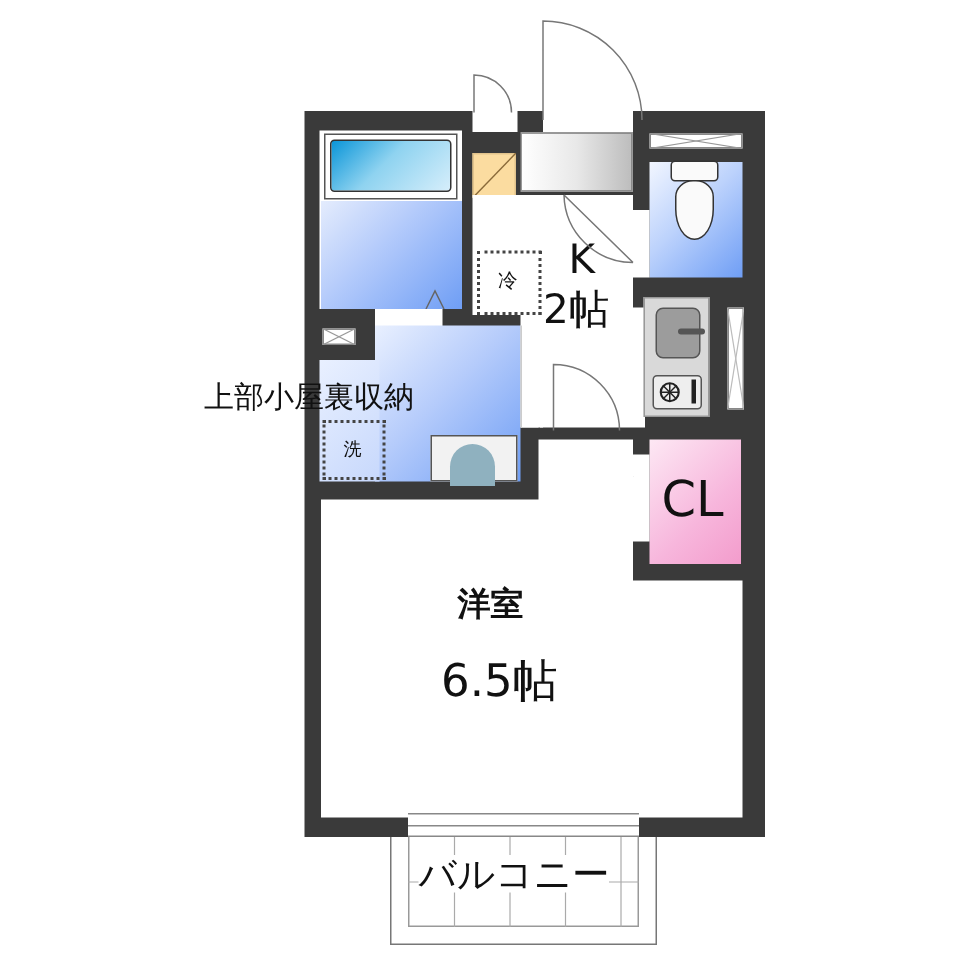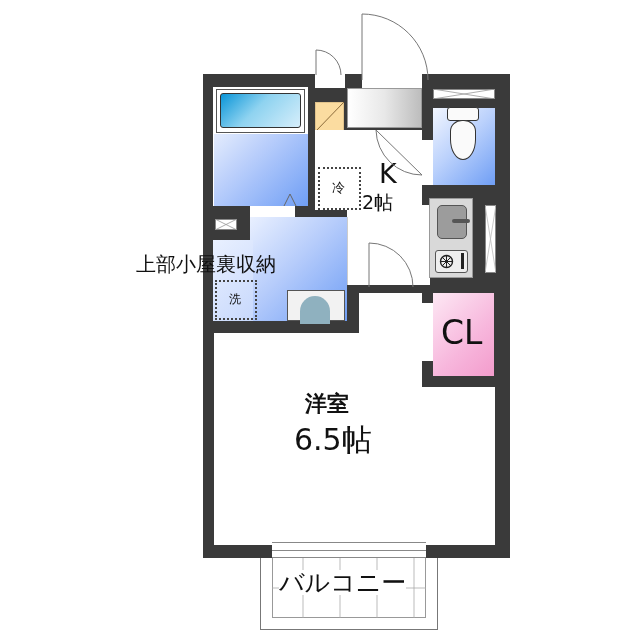--- a/index.html
+++ b/index.html
@@ -35,21 +35,21 @@
 <div class="abs" style="left:347px;top:88px;width:75px;height:40px;background:linear-gradient(90deg,#ffffff 0%,#e8e8e8 50%,#bdbdbd 100%);border:1px solid #999;"></div>
 
 <div class="abs white" style="left:315px;top:130px;width:107px;height:80px;"></div>
 <div class="abs white" style="left:360px;top:205px;width:70px;height:80px;"></div>
 <div class="abs white" style="left:347px;top:210px;width:15px;height:75px;"></div>
 
 <div class="abs dotted" style="left:318px;top:167px;width:43px;height:43px;"></div>
 <div class="abs label" style="left:332px;top:181px;font-size:13px;">冷</div>
 
 <div class="abs label" style="left:379px;top:160px;font-size:27px;">K</div>
-<div class="abs label" style="left:362px;top:193px;font-size:19px;">2帖</div>
+<div class="abs label" style="left:362px;top:193px;font-size:27px;">2帖</div>
 
 <div class="abs" style="left:433px;top:89px;width:62px;height:10px;background:#fff;border:1px solid #888;"></div>
 <svg style="left:433px;top:89px;" width="62" height="10">
     <line x1="0" y1="0" x2="62" y2="10" stroke="#999" stroke-width="0.8"></line>
     <line x1="0" y1="10" x2="62" y2="0" stroke="#999" stroke-width="0.8"></line>
   </svg>
 <div class="abs" style="left:433px;top:108px;width:62px;height:77px;background:linear-gradient(135deg,#f2f6ff 0%,#bcd2fc 45%,#6f9ef5 100%);"></div>
 <div class="abs" style="left:447px;top:107px;width:32px;height:14px;background:#fafafa;border:1px solid #333;border-radius:3px;"></div>
 <div class="abs" style="left:450px;top:120px;width:26px;height:40px;background:#fafafa;border:1px solid #333;border-radius:13px 13px 14px 14px / 12px 12px 22px 22px;"></div>
 <div class="abs white" style="left:422px;top:140px;width:11px;height:45px;"></div>
@@ -105,21 +105,21 @@
 <div class="abs label" style="left:441px;top:316px;font-size:33px;text-align:center;">CL</div>
 <div class="abs white" style="left:422px;top:303px;width:11px;height:58px;"></div>
 <svg style="left:400px;top:300px;" width="24" height="20">
     <polyline points="22,2 2,10 22,18" fill="none" stroke="#777" stroke-width="1"></polyline>
   </svg>
 
 <div class="abs white" style="left:214px;top:333px;width:208px;height:212px;"></div>
 <div class="abs white" style="left:359px;top:293px;width:63px;height:45px;"></div>
 <div class="abs white" style="left:420px;top:387px;width:75px;height:158px;"></div>
 <div class="abs label" style="left:305px;top:393px;font-size:22px;font-weight:bold;">洋室</div>
-<div class="abs label" style="left:294px;top:425px;font-size:30px;">6.5帖</div>
+<div class="abs label" style="left:294px;top:440px;font-size:30px;">6.5帖</div>
 
 <div class="abs" style="left:272px;top:542px;width:154px;height:16px;background:#fff;border-top:1px solid #888;border-bottom:1px solid #888;"></div>
 <div class="abs" style="left:272px;top:550px;width:154px;height:1px;background:#888;"></div>
 
 <div class="abs" style="left:260px;top:558px;width:178px;height:72px;border:1px solid #777;border-top:none;background:#fff;"></div>
 <div class="abs" style="left:272px;top:558px;width:154px;height:60px;border:1px solid #999;border-top:none;background:#fff;"></div>
 <svg style="left:272px;top:558px;" width="154" height="60">
     <g stroke="#aaa" stroke-width="0.8">
       <line x1="31" y1="0" x2="31" y2="60"></line>
       <line x1="68" y1="0" x2="68" y2="60"></line>

